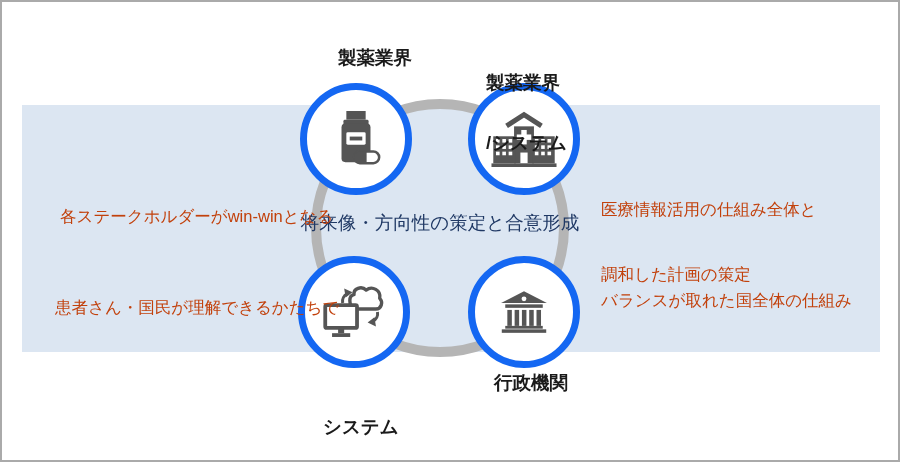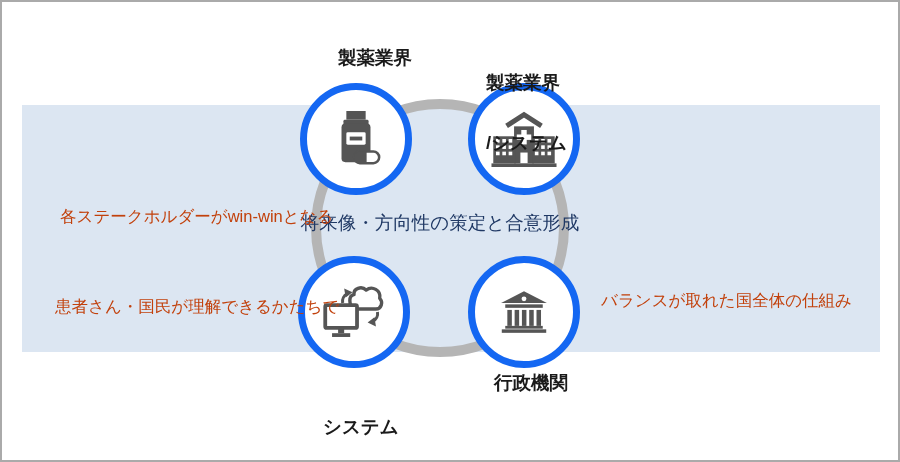--- a/index.html
+++ b/index.html
@@ -60,21 +60,21 @@
   .label-government { left: 492px; top: 371px; font-family: Liberation Serif, serif; }
 
   .note {
     position: absolute;
     color: #c2410c;
     font-size: 16.5px;
     line-height: 21.5px;
     white-space: pre;
   }
   .note-left-top     { left:  58px; top: 161px; }
-  .note-left-bottom  { left:  53px; top: 252px; font-family: Liberation Mono, monospace; }
+  .note-left-bottom  { left:  53px; top: 252px; }
   .note-right-top    { left: 599px; top: 154px; }
   .note-right-bottom { left: 599px; top: 245px; }
 
   .center-text {
     position: absolute;
     left: 288px; top: 210px;
     width: 300px;
     text-align: center;
     color: #1f3864;
     font-size: 18.5px;
@@ -144,20 +144,24 @@
           <rect x="38" y="46" width="8" height="12"></rect>
         </g>
         <rect x="6" y="58" width="72" height="4" fill="#555"></rect>
       </svg>
     </span>
   </div>
   <div class="node-label label-academia">
     <div>製薬業界</div>
     <div>/システム</div>
   </div>
+  <div class="note note-right-top">
+    <div>医療情報活用の仕組み全体と</div>
+    <div>調和した計画の策定</div>
+  </div>
 
   <div class="stakeholder-circle circle-vendor">
     <span class="icon">
       <svg width="64" height="56" viewBox="0 0 84 74">
         <path d="M43 33 H71 C78 33 81 24 76 19 C78 8 66 2 58 8 C52 2 41 6 42 14 C35 15 34 28 43 33 Z" fill="#fff" stroke="#555" stroke-width="4.5" stroke-linejoin="round"></path>
         <rect x="4" y="28" width="42" height="30" rx="2" fill="#fff" stroke="#555" stroke-width="5"></rect>
         <rect x="21" y="58" width="8" height="7" fill="#555"></rect>
         <rect x="13" y="65" width="24" height="5" fill="#555"></rect>
         <path d="M27 25 A11 11 0 0 1 33 13" fill="none" stroke="#555" stroke-width="4"></path>
         <polygon points="29,6 40,11 31,18" fill="#555"></polygon>

